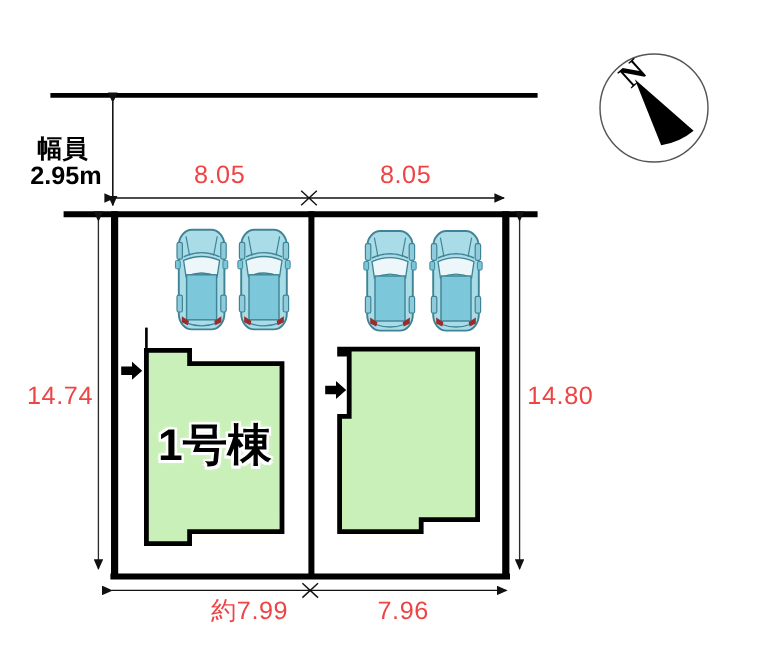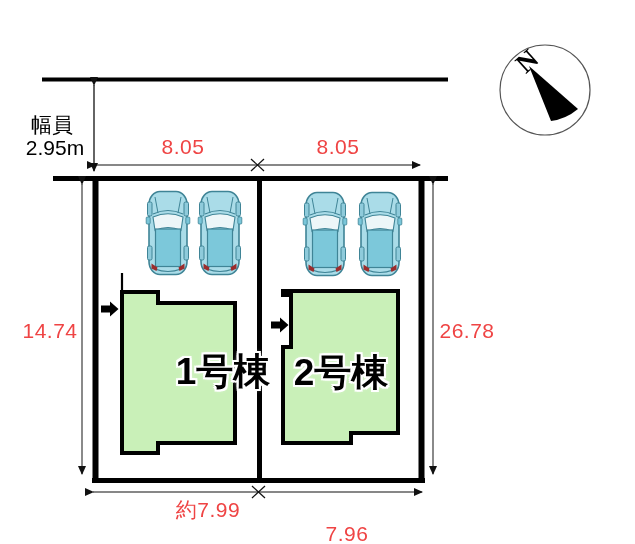--- a/index.html
+++ b/index.html
@@ -1,21 +1,21 @@
 <!DOCTYPE html>
 <html><head>
 <meta charset="utf-8">
 <style>
   html,body{margin:0;padding:0;background:#fff;}
   #plan{position:relative;width:635px;height:544px;background:#fff;overflow:hidden;
         font-family:"Liberation Sans","DejaVu Sans",sans-serif;color:#111;}
   #plan svg{position:absolute;left:0;top:0;}
   .lbl{position:absolute;transform:translate(-50%,-50%);white-space:nowrap;line-height:1;}
   .dim{font-size:21px;font-weight:500;color:#ef4444;letter-spacing:.5px;}
-  .road-lbl{font-size:21px;font-weight:normal;color:#000;}
+  .road-lbl{font-size:21px;font-weight:bold;color:#000;}
   .bldg-lbl{font-size:37px;font-weight:bold;color:#000;
     text-shadow:-2px 0 0 #fff,2px 0 0 #fff,0 -2px 0 #fff,0 2px 0 #fff,
                 -2px -2px 0 #fff,2px 2px 0 #fff,-2px 2px 0 #fff,2px -2px 0 #fff,0 0 5px #fff;}
 </style>
 </head>
 <body>
 
 <div id="plan">
 
   <svg width="635" height="544" viewBox="0 0 635 544">
@@ -84,21 +84,20 @@
     </g>
   </svg>
 
   <div class="lbl road-lbl" style="left:52px;top:124px;">幅員</div>
   <div class="lbl road-lbl" style="left:55px;top:147px;">2.95m</div>
 
   <div class="lbl dim" style="left:183px;top:146px;">8.05</div>
   <div class="lbl dim" style="left:338px;top:146px;">8.05</div>
 
   <div class="lbl dim" style="left:50px;top:330px;text-align:center;">14.74</div>
-  <div class="lbl dim" style="left:467px;top:330px;">26.78</div>
+  <div class="lbl dim" style="left:467px;top:330px;">14.80</div>
 
   <div class="lbl dim" style="left:175px;top:509px;margin-left:33px;">約7.99</div>
-  <div class="lbl dim" style="left:347px;top:509px;margin-top:24px;">7.96</div>
+  <div class="lbl dim" style="left:336px;top:509px;">7.96</div>
 
-  <div class="lbl bldg-lbl" style="left:179px;top:371px;margin-left:44px;">1号棟</div>
-  <div class="lbl bldg-lbl" style="left:341px;top:372px;">2号棟</div>
+  <div class="lbl bldg-lbl" style="left:179px;top:371px;">1号棟</div>
 
 </div>
 
 </body></html>

